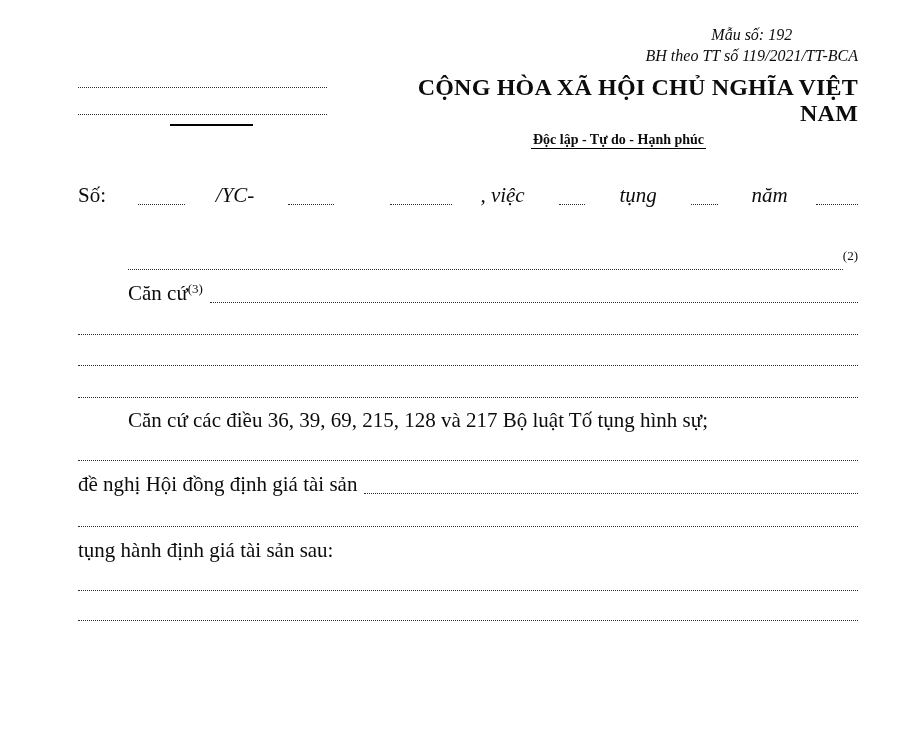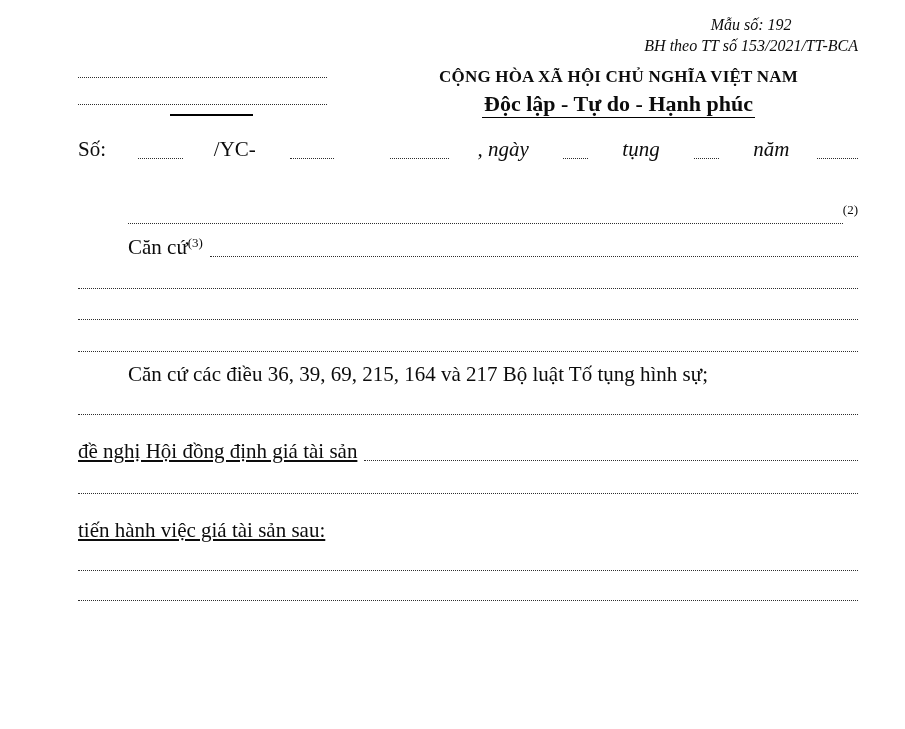--- a/index.html
+++ b/index.html
@@ -2,100 +2,100 @@
 <html><head>
 <meta charset="utf-8">
 <style>
   * { margin:0; padding:0; box-sizing:border-box; }
   html,body { background:#fff; }
   .page {
     width:905px; height:729px; background:#ffffff; position:relative;
     font-family:"Liberation Serif","DejaVu Serif",serif; color:#0c0c0c;
     overflow:hidden;
   }
-  .content { position:absolute; left:78px; top:4px; width:780px; }
+  .content { position:absolute; left:78px; top:14px; width:780px; }
 
   
   .meta {
     margin-top:10px; margin-left:auto; width:fit-content;
     text-align:center; font-style:italic; font-size:16px; line-height:21px;
   }
 
   
   .header-row { display:flex; margin-top:8px; }
   .org-block { width:255px; flex:0 0 255px; }
   .dotline { width:249px; border-bottom:1px dotted #2e2e2e; height:0; }
   .dotline.d1 { margin-top:13px; }
   .dotline.d2 { margin-top:26px; }
   .shortrule { width:83px; margin:9px 0 0 92px; border-top:2px solid #000; }
   .nat-block { flex:1; text-align:center; padding-left:46px; }
-  .nat-title { font-weight:bold; font-size:17px; line-height:26px; letter-spacing:0.2px; }
-  .nat-motto { font-weight:bold; font-size:22px; line-height:27px; }
+  .nat-title { font-weight:bold; font-size:24px; line-height:26px; letter-spacing:0.2px;text-align:right; }
+  .nat-motto { font-weight:bold; font-size:14px; line-height:27px; }
   .nat-motto span { border-bottom:1.5px solid #000; padding:0 2px 1px 2px; }
 
   
   .fline { display:flex; align-items:flex-start; height:33px; }
   .fline .t { font-size:21px; line-height:33px; white-space:pre; }
   .fline .it { font-style:italic; }
   .dots { border-bottom:1px dotted #2e2e2e; height:26px; }
   .dots.grow { flex:1; }
   .sp50 { width:50px; flex:0 0 50px; }
   .w84 { width:84px; } .w82 { width:82px; } .w112 { width:112px; }
   .w48 { width:48px; } .w76 { width:76px; }
   .spacer { flex:1; }
   sup { font-size:13px; line-height:0; vertical-align:7px; }
 
-  .so-row { margin-top:16px;gap:28px; }
+  .so-row { margin-top:26px;gap:28px; }
 
   .doc-title {
     margin-top:25px; text-align:center; font-weight:bold;
     font-size:22px; line-height:34px; letter-spacing:0.6px;
   }
   .doc-title sup { font-size:14px; vertical-align:8px; }
 
   .mt32 { margin-top:32px; }
   .mt6  { margin-top:6px; }
-  .mt7  { margin-top:20px;text-decoration:underline; }
+  .mt7  { margin-top:7px; }
 
   
   .rule { width:100%; border-bottom:1px dotted #2e2e2e; }
   .r25 { height:25px; } .r31 { height:31px; } .r32 { height:32px; }
   .r24 { height:24px; } .r26 { height:26px; } .r30 { height:30px; }
 </style>
 </head>
 <body>
 
 <div class="page">
   <div class="content">
 
     <div class="meta">
       <div>Mẫu số: 192</div>
-      <div>BH theo TT số 153/2021/TT-BCA</div>
+      <div>BH theo TT số 119/2021/TT-BCA</div>
     </div>
 
     <div class="header-row">
       <div class="org-block">
         <div class="dotline d1"></div>
         <div class="dotline d2"></div>
         <div class="shortrule"></div>
       </div>
       <div class="nat-block">
         <div class="nat-title">CỘNG HÒA XÃ HỘI CHỦ NGHĨA VIỆT NAM</div>
         <div class="nat-motto"><span>Độc lập - Tự do - Hạnh phúc</span></div>
       </div>
     </div>
 
     <div class="fline so-row">
       <span class="t">Số:</span>
       <span class="dots w84" style="margin-left:4px;"></span>
-      <span class="t" style="padding-left:3px;">/YC-</span>
+      <span class="t" style="padding-left:3px;font-style:italic;">/YC-</span>
       <span class="dots w82" style="margin-left:6px;"></span>
       <span class="spacer"></span>
       <span class="dots w112"></span>
-      <span class="t it" style="padding-right:6px;">, ngày</span>
+      <span class="t it" style="padding-right:6px;">, việc</span>
       <span class="dots w48"></span>
       <span class="t it" style="padding:0 6px;">tụng</span>
       <span class="dots w48"></span>
       <span class="t it" style="padding-left:6px;">năm</span>
       <span class="dots w76"></span>
     </div>
 
 
     <div class="fline mt32">
       <span class="sp50"></span>
@@ -109,35 +109,35 @@
       <span class="t"><sup>(3)</sup></span>
       <span class="dots grow" style="margin-left:7px;"></span>
     </div>
 
     <div class="rule r25"></div>
     <div class="rule r31"></div>
     <div class="rule r32"></div>
 
     <div class="fline mt6">
       <span class="sp50"></span>
-      <span class="t">Căn cứ các điều 36, 39, 69, 215, 164 và 217 Bộ luật Tố tụng hình sự;</span>
+      <span class="t">Căn cứ các điều 36, 39, 69, 215, 128 và 217 Bộ luật Tố tụng hình sự;</span>
     </div>
 
 
     <div class="rule r24"></div>
 
     <div class="fline mt7">
       <span class="t">đề nghị Hội đồng định giá tài sản</span>
       <span class="dots grow" style="margin-left:7px;"></span>
     </div>
 
     <div class="rule r26"></div>
 
     <div class="fline mt7">
-      <span class="t">tiến hành việc giá tài sản sau:</span>
+      <span class="t">tụng hành định giá tài sản sau:</span>
     </div>
 
 
     <div class="rule r24"></div>
     <div class="rule r30"></div>
 
   </div>
 </div>
 
 </body></html>

